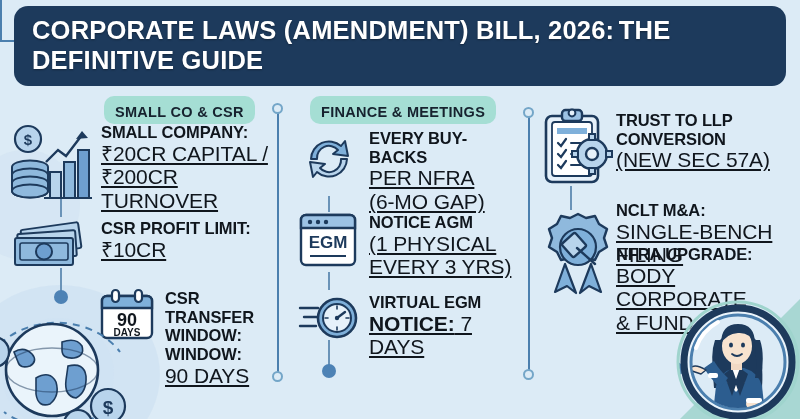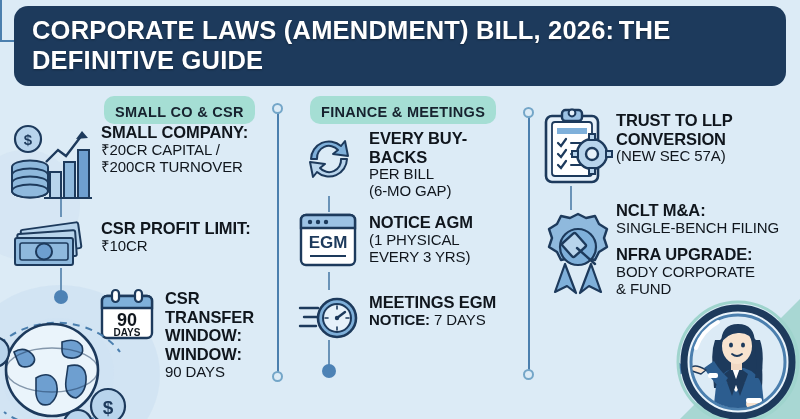--- a/index.html
+++ b/index.html
@@ -104,23 +104,24 @@
     padding-top: 1px;
   }
   .t-bold {
     font-weight: bold;
     font-size: 16.5px;
     letter-spacing: -.1px;
     display: block;
   }
   .t-reg {
     font-weight: normal;
-    font-size: 15px;
+    font-size: 21px;
     letter-spacing: -.1px;
     display: block;
+    text-decoration: underline;
   }
   .t-inline-bold { font-weight: bold; }
 
   
   #item-small-company { left: 8px;  top: 122px; width: 270px; }
   #item-csr-profit    { left: 8px;  top: 218px; width: 270px; }
   #item-csr-window    { left: 98px; top: 288px; width: 186px; }
 
   
   #item-buybacks   { left: 298px; top: 128px; width: 218px; }
@@ -331,21 +332,21 @@
     <span class="item-icon">
       <svg width="62" height="62" viewBox="0 0 62 62">
         <g fill="#7fb0da" stroke="#1d3a5c" stroke-width="2" stroke-linejoin="round">
           <path d="M13 31 a18 18 0 0 1 30 -13 l4 -5 3 15 -15 -2 5 -4 a12 12 0 0 0 -21 9 z"></path>
           <path d="M49 31 a18 18 0 0 1 -30 13 l-4 5 -3 -15 15 2 -5 4 a12 12 0 0 0 21 -9 z" fill="#b8d4ec"></path>
         </g>
       </svg>
     </span>
     <span class="item-text">
       <span class="t-bold">EVERY BUY-BACKS</span>
-      <span class="t-reg">PER BILL</span>
+      <span class="t-reg">PER NFRA</span>
       <span class="t-reg">(6-MO GAP)</span>
     </span>
   </div>
 
   <div class="item" id="item-agm">
     <span class="item-icon">
       <svg width="62" height="58" viewBox="0 0 62 58">
         <rect x="3" y="3" width="54" height="50" rx="5" fill="#ffffff" stroke="#1d3a5c" stroke-width="2.4"></rect>
         <path d="M3 8 a5 5 0 0 1 5-5 h44 a5 5 0 0 1 5 5 v8 h-54 z" fill="#9cc2e4" stroke="#1d3a5c" stroke-width="2.4"></path>
         <circle cx="12" cy="10" r="2.2" fill="#1d3a5c"></circle>
@@ -376,21 +377,21 @@
           <line x1="39" y1="14" x2="39" y2="17"></line>
           <line x1="51" y1="26" x2="48" y2="26"></line>
           <line x1="39" y1="38" x2="39" y2="35"></line>
           <line x1="27" y1="26" x2="30" y2="26"></line>
         </g>
         <line x1="39" y1="26" x2="47" y2="20" stroke="#1d3a5c" stroke-width="2.4" stroke-linecap="round"></line>
         <circle cx="39" cy="26" r="2.2" fill="#1d3a5c"></circle>
       </svg>
     </span>
     <span class="item-text">
-      <span class="t-bold">MEETINGS EGM</span>
+      <span class="t-bold">VIRTUAL EGM</span>
       <span class="t-reg"><span class="t-inline-bold">NOTICE:</span><span> 7 DAYS</span></span>
     </span>
   </div>
 
   <span class="right-icon" id="icon-clipboard">
     <svg width="74" height="82" viewBox="0 0 74 82">
       <rect x="6" y="8" width="52" height="66" rx="6" fill="#e6f1fa" stroke="#1d3a5c" stroke-width="2.6"></rect>
       <rect x="12" y="14" width="40" height="54" rx="3" fill="#ffffff" stroke="#1d3a5c" stroke-width="1.8"></rect>
       <rect x="22" y="2" width="20" height="11" rx="3.5" fill="#9cc2e4" stroke="#1d3a5c" stroke-width="2.4"></rect>
       <circle cx="32" cy="5" r="3.4" fill="#e6f1fa" stroke="#1d3a5c" stroke-width="2"></circle>

